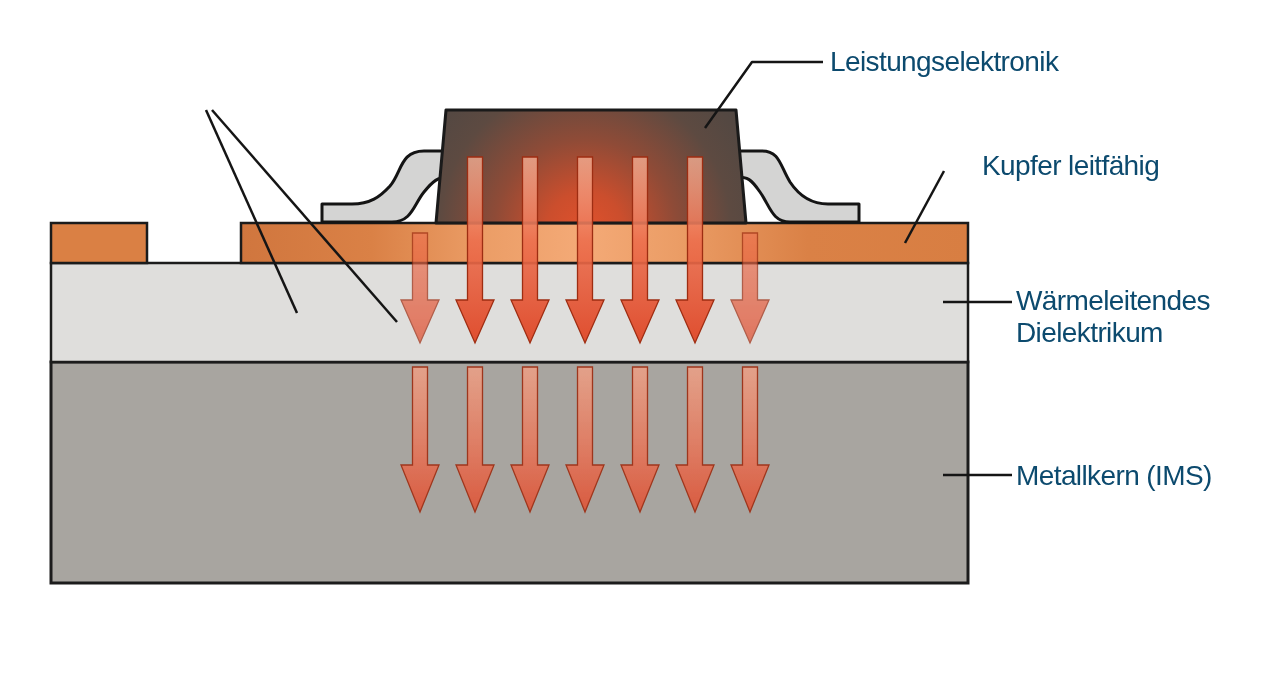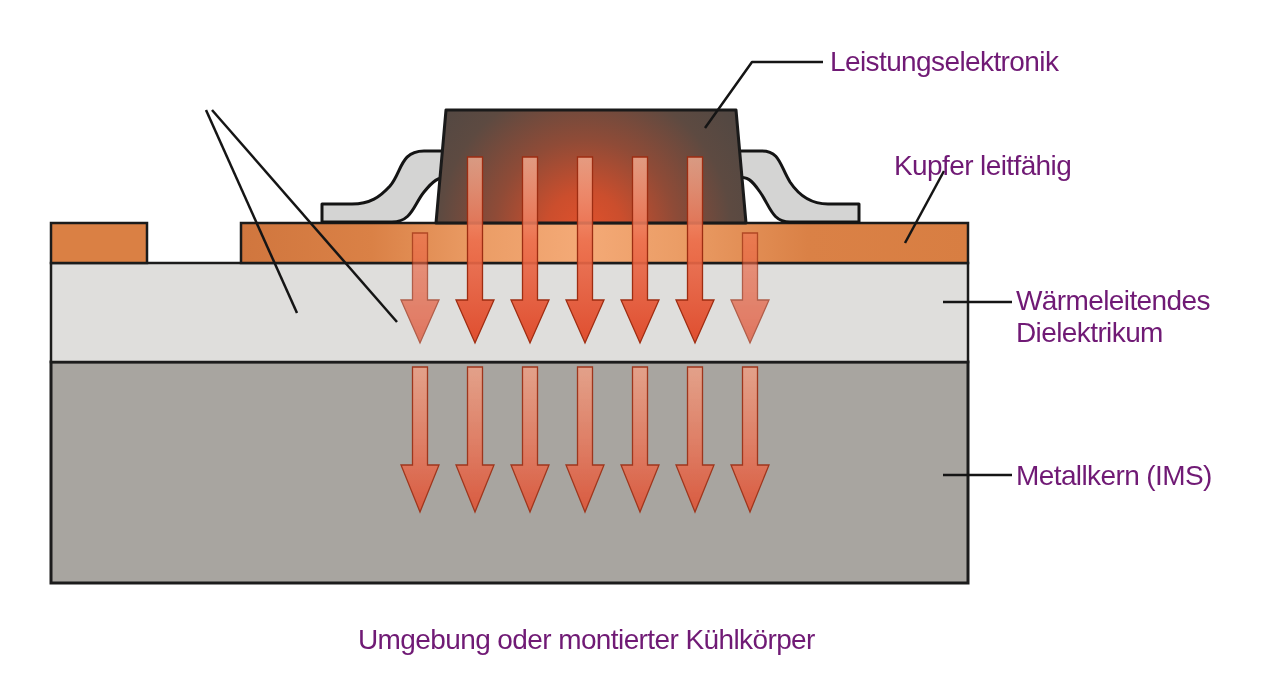--- a/index.html
+++ b/index.html
@@ -3,21 +3,21 @@
 <meta charset="utf-8">
 <style>
   html,body{margin:0;padding:0;background:#ffffff;}
   #stage{
     position:relative;width:1280px;height:699px;background:#ffffff;overflow:hidden;
     font-family:"Liberation Sans",sans-serif;color:#121212;
   }
   #diagram-svg{position:absolute;left:0;top:0;}
   .lbl{
     position:absolute;font-size:28px;line-height:32px;letter-spacing:-0.6px;
-    color:#701a75;white-space:nowrap;
+    color:#0c4a6e;white-space:nowrap;
   }
 </style>
 </head>
 <body>
 
 <div id="stage">
 
   <svg id="diagram-svg" width="1280" height="699" viewBox="0 0 1280 699">
     <defs>
       <radialGradient id="chipGlow" gradientUnits="userSpaceOnUse" cx="585" cy="230" r="215">
@@ -85,23 +85,22 @@
     <line x1="944" y1="171" x2="905" y2="243" stroke="#151515" stroke-width="2.5"></line>
     <line x1="943" y1="302" x2="1012" y2="302" stroke="#151515" stroke-width="2.5"></line>
     <line x1="943" y1="475" x2="1012" y2="475" stroke="#151515" stroke-width="2.5"></line>
     <line x1="206" y1="110" x2="297" y2="313" stroke="#151515" stroke-width="2.5"></line>
     <line x1="212" y1="110" x2="397" y2="322" stroke="#151515" stroke-width="2.5"></line>
   </svg>
 
 
   <div class="lbl" style="left:830px;top:46px">Leistungselektronik</div>
 
-  <div class="lbl" style="left:894px;top:150px">Kupfer leitfähig</div>
+  <div class="lbl" style="left:982px;top:150px">Kupfer leitfähig</div>
 
   <div class="lbl" style="left:1016px;top:285px">
     <div>Wärmeleitendes</div>
     <div>Dielektrikum</div>
   </div>
 
   <div class="lbl" style="left:1016px;top:460px">Metallkern (IMS)</div>
 
-  <div class="lbl" style="left:358px;top:624px">Umgebung oder montierter Kühlkörper</div>
 </div>
 
 </body></html>

